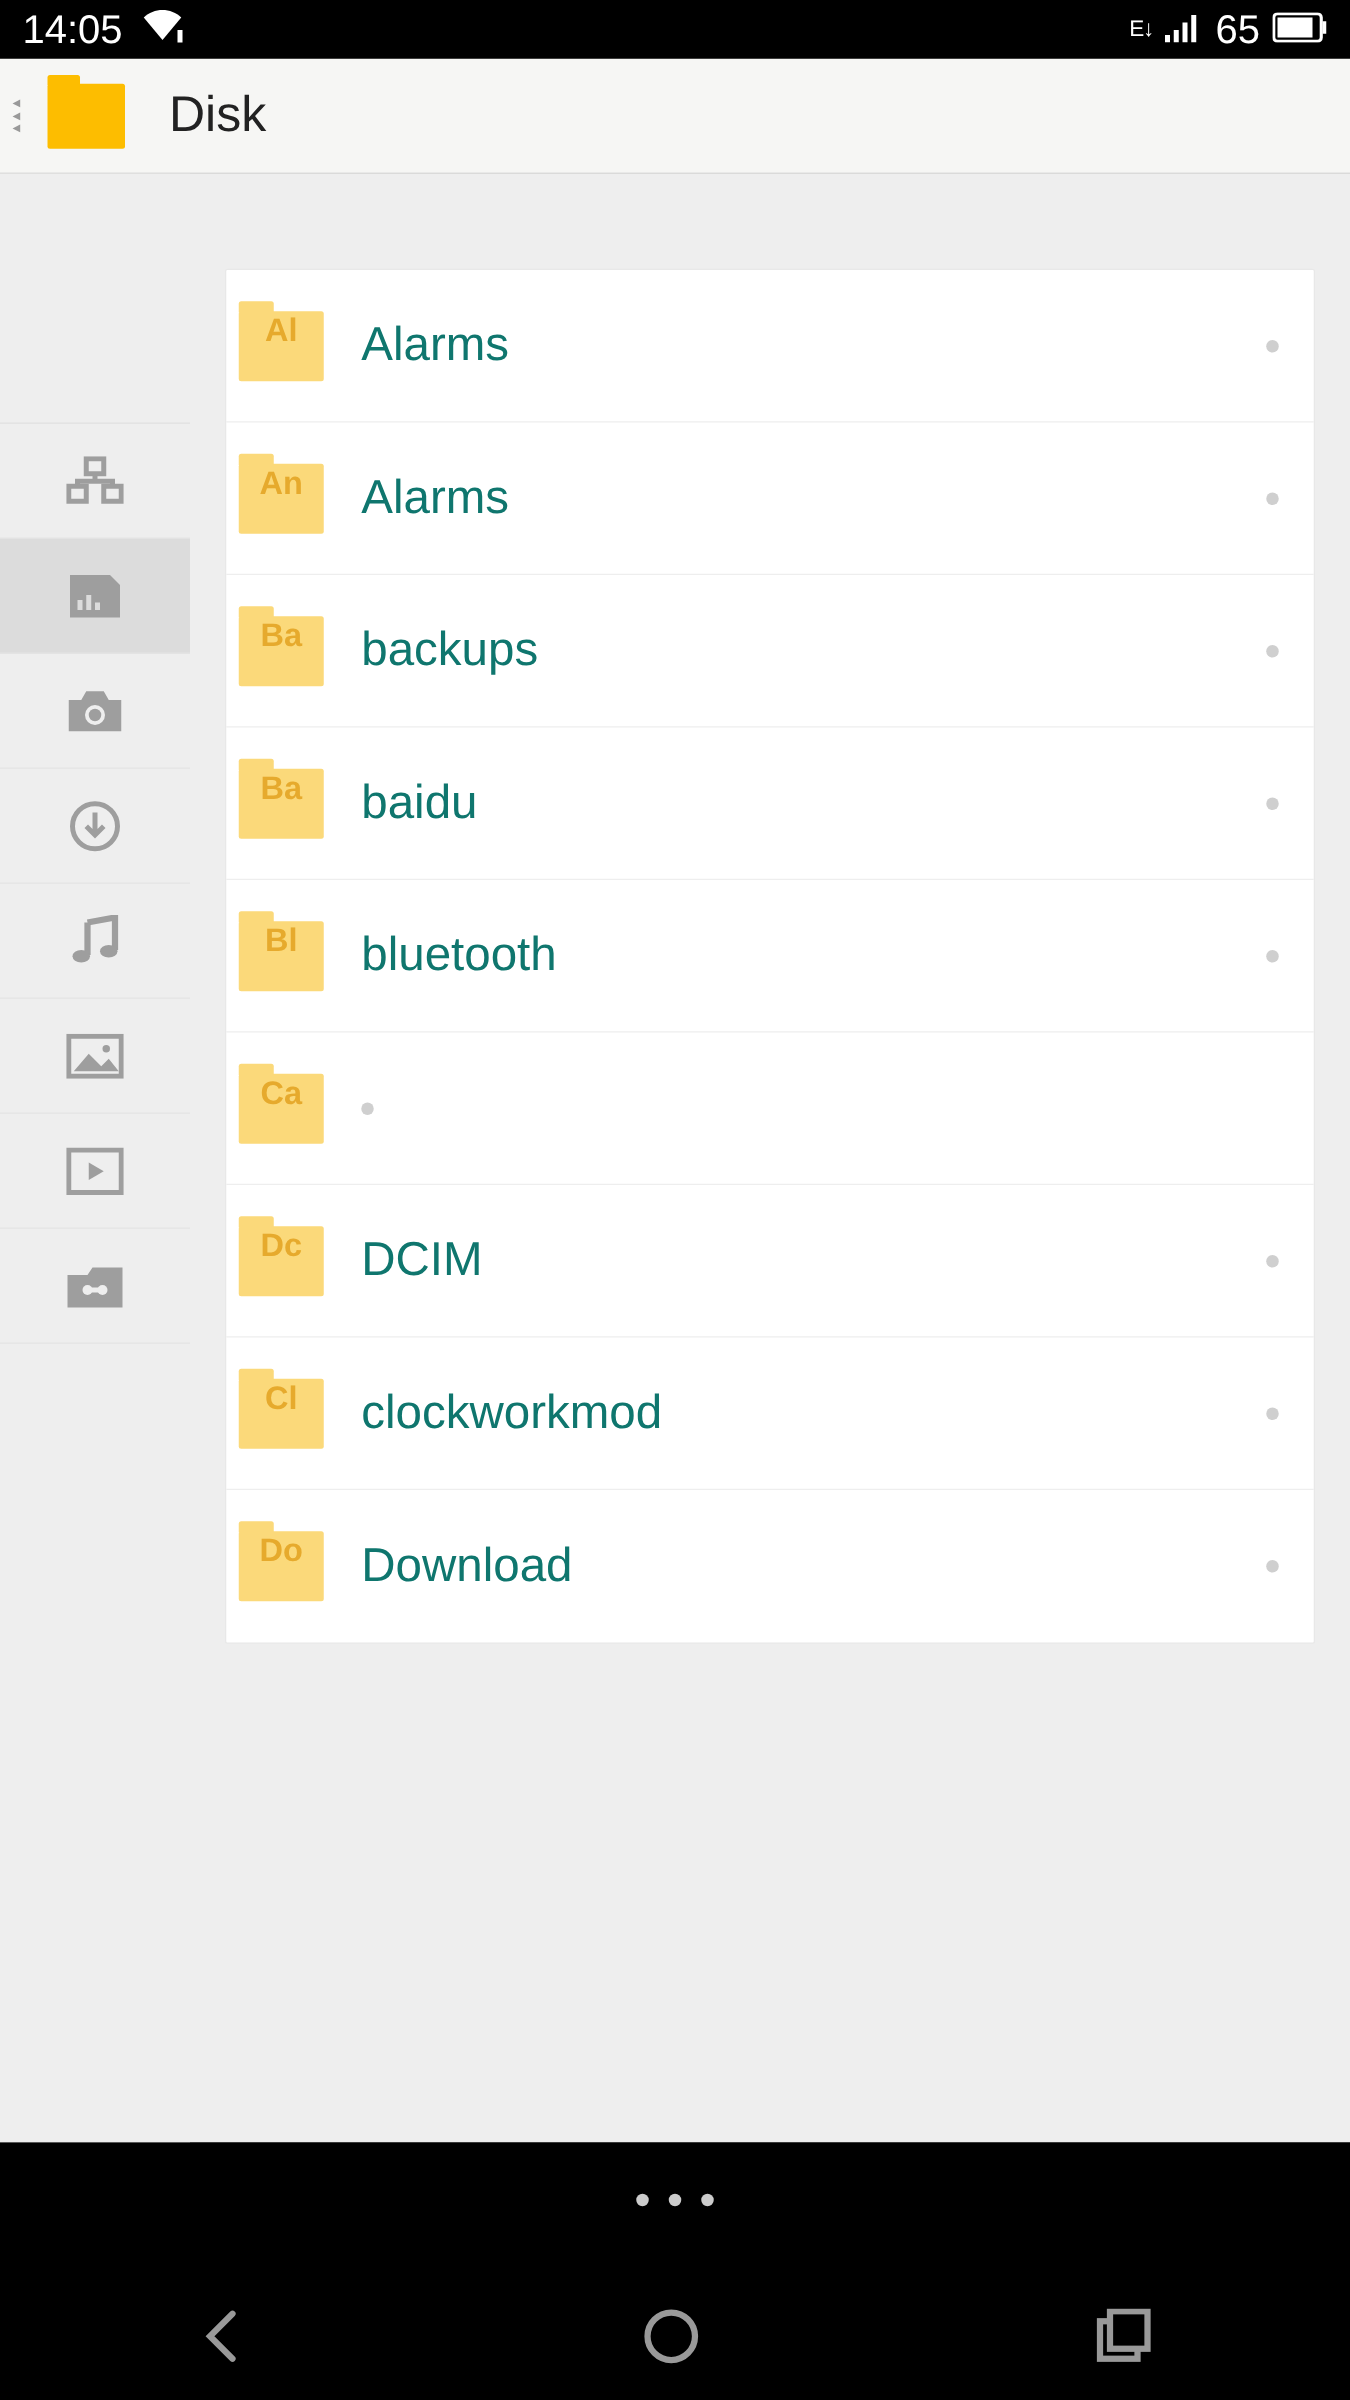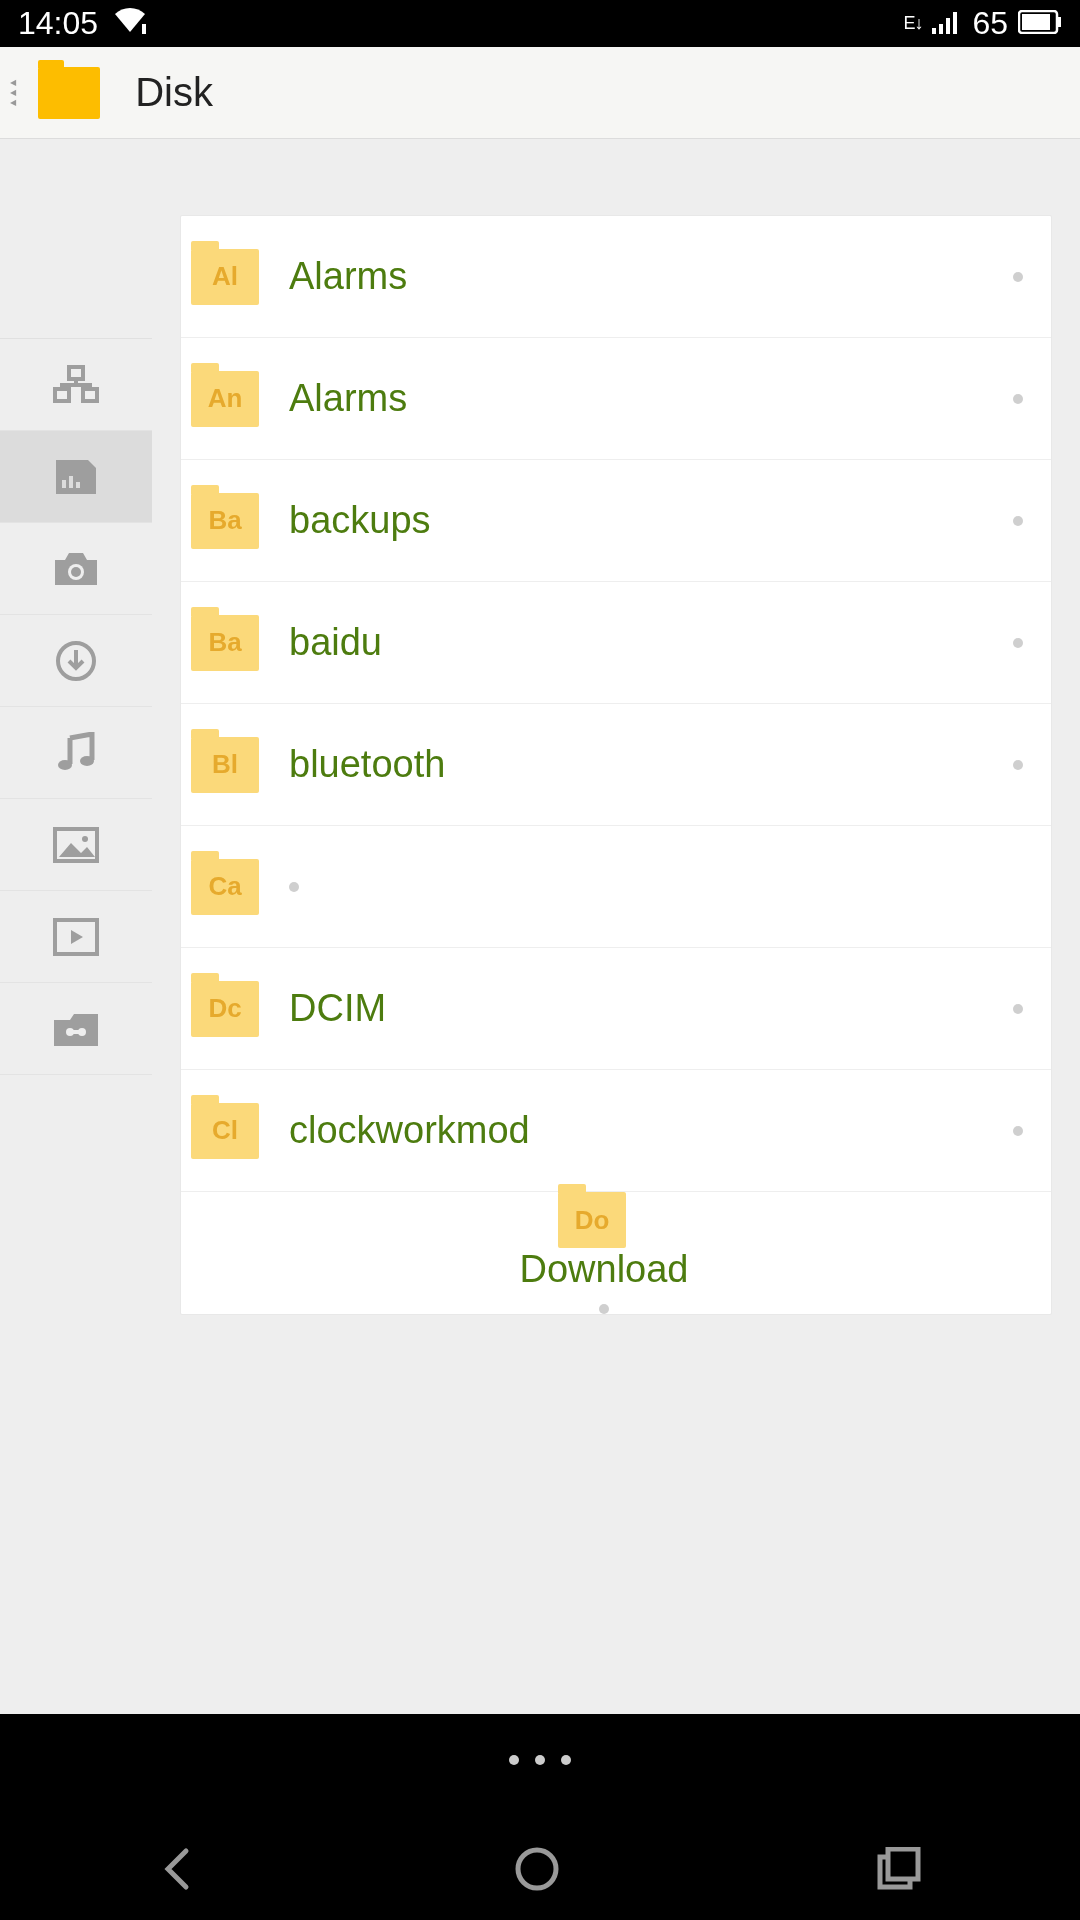--- a/index.html
+++ b/index.html
@@ -26,25 +26,25 @@
   .sidebar { width:152px; background:#eeeeee; display:flex; flex-direction:column; }
   .sidebar-spacer { height:200px; border-bottom:1px solid #e0e0e0; }
   .sidebar-item { height:92px; display:flex; align-items:center; justify-content:center; border-bottom:1px solid #e3e3e3; }
   .sidebar-item.active { background:#dcdcdc; }
   .sidebar-item svg { fill:#9e9e9e; }
   
   
   .list-wrap { flex:1; padding:76px 28px 0 28px; overflow:hidden; }
   .list { background:#fff; border:1px solid #e8e8e8; border-radius:2px; }
   .row { height:122px; display:flex; align-items:center; padding:0 28px 0 4px; border-bottom:1px solid #eeeeee; }
-  .row:last-child { border-bottom:none;flex-direction:column; }
-  .folder-icon { width:68px; height:56px; background:#fbd97a; border-radius:2px; position:relative; margin:0 30px 0 6px; display:flex; align-items:center; justify-content:center;}
+  .row:last-child { border-bottom:none; }
+  .folder-icon { width:68px; height:56px; background:#fbd97a; border-radius:2px; position:relative; margin:0 30px 0 6px; display:flex; align-items:flex-start; justify-content:center;}
   .folder-icon::before { content:""; position:absolute; top:-8px; left:0; width:28px; height:9px; background:#fbd97a; border-radius:2px 2px 0 0;}
   .folder-abbr { font-size:26px; font-weight:600; color:#e6aa2d; position:relative; z-index:1; }
-  .row-name { flex:1; font-size:38px; color:#4d7c0f; font-weight:400; }
+  .row-name { flex:1; font-size:38px; color:#0f766e; font-weight:400; }
   .row-dot { width:10px; height:10px; border-radius:50%; background:#cfcfcf; }
   
   
   .smartbar { height:92px; background:#000; display:flex; align-items:center; justify-content:center; gap:16px;}
   .smartbar span { width:10px; height:10px; background:#ccc; border-radius:50%; }
   
   
   .navbar { height:100px; background:#000; display:flex; align-items:center; justify-content:space-around; padding-top:2px;}
   .navbar svg { stroke:#888; fill:none; }
   

